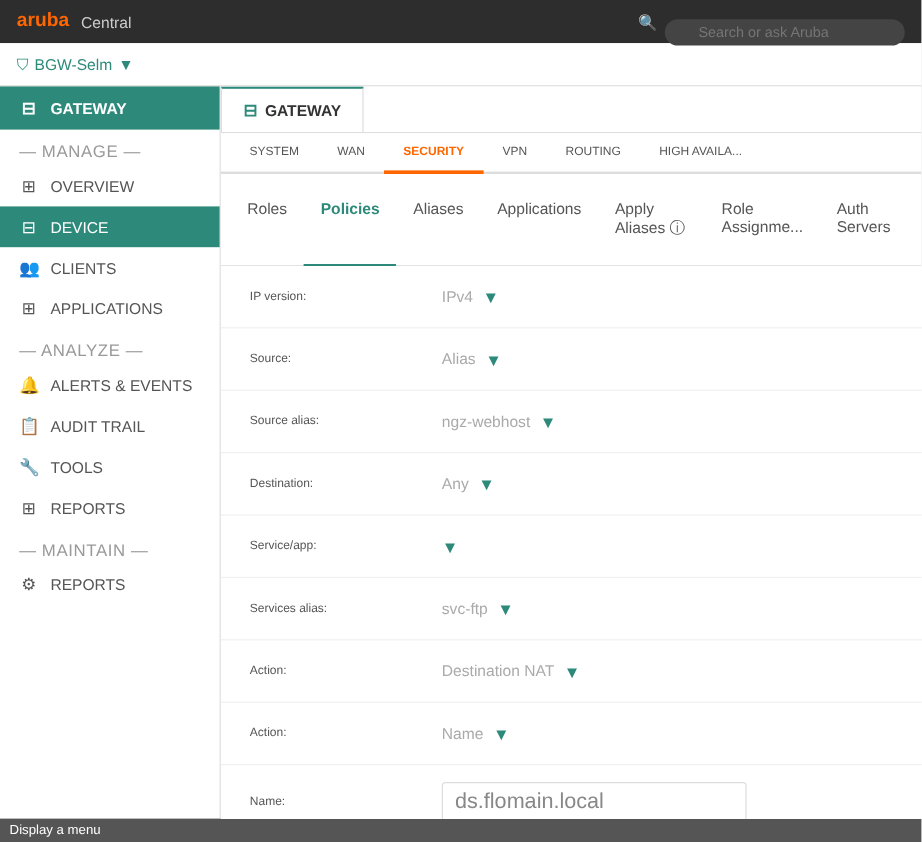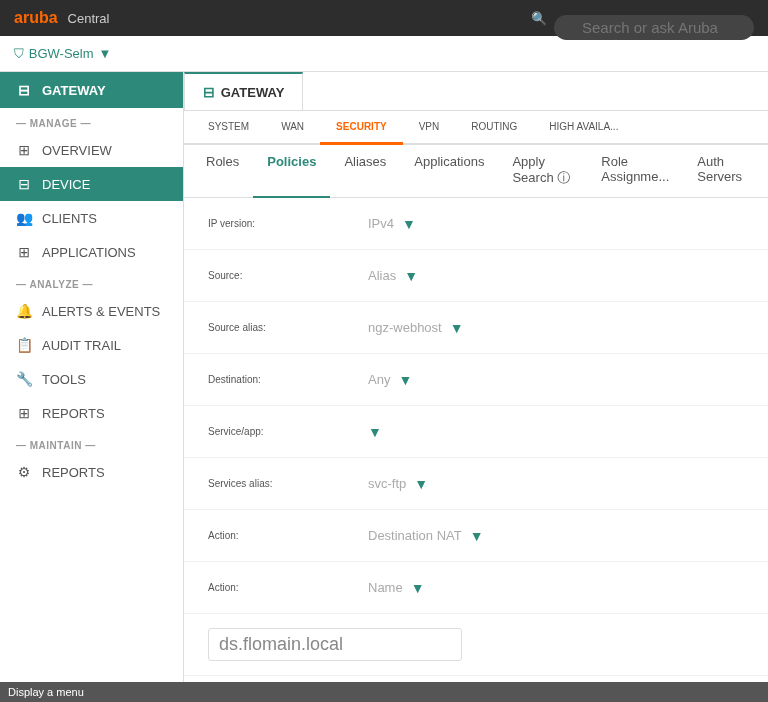--- a/index.html
+++ b/index.html
@@ -17,21 +17,21 @@
     .topbar-left { display: flex; align-items: center; gap: 10px; }
     .aruba-logo { color: #ff6600; font-weight: bold; font-size: 16px; }
     .aruba-central { color: #ccc; font-size: 13px; }
     .topbar-right { display: flex; align-items: center; gap: 6px; }
     .search-bar {
       background: #444;
       border: none;
       border-radius: 14px;
       padding: 4px 12px 4px 28px;
       color: #bef264;
-      font-size: 15px;
+      font-size: 12px;
       width: 200px;
       margin-top: 18px;
     }
     .search-icon-top { color: #ff6600; font-size: 13px; }
 
     
     .filterbar {
       background: #fff;
       height: 36px;
       display: flex;
@@ -49,22 +49,22 @@
       width: 184px;
       min-width: 184px;
       background: #fff;
       border-right: 1px solid #ddd;
       display: flex;
       flex-direction: column;
       height: 100%;
     }
     .sidebar-section-header {
       color: #999;
-      font-size: 10px;
-      font-weight: bold;
+      font-size: 14px;
+      font-weight: normal;
       padding: 10px 16px 4px 16px;
       letter-spacing: 0.5px;
     }
     .sidebar-item {
       display: flex;
       align-items: center;
       gap: 10px;
       padding: 9px 16px;
       cursor: pointer;
       color: #555;
@@ -142,21 +142,21 @@
     }
 
     
     .sub-tabs {
       background: #fff;
       display: flex;
       border-bottom: 1px solid #ddd;
       padding: 0 8px;
     }
     .sub-tab {
-      padding: 9px 14px;
+      padding: 21px 14px;
       cursor: pointer;
       color: #555;
       font-size: 13px;
       border-bottom: 2px solid transparent;
       margin-bottom: -1px;
     }
     .sub-tab.active {
       color: #2d8a7a;
       border-bottom: 2px solid #2d8a7a;
       font-weight: bold;
@@ -309,21 +309,21 @@
       <div class="nav-tab">VPN</div>
       <div class="nav-tab">ROUTING</div>
       <div class="nav-tab">HIGH AVAILA...</div>
     </div>
 
     <div class="sub-tabs">
       <div class="sub-tab">Roles</div>
       <div class="sub-tab active">Policies</div>
       <div class="sub-tab">Aliases</div>
       <div class="sub-tab">Applications</div>
-      <div class="sub-tab">Apply Search ⓘ</div>
+      <div class="sub-tab">Apply Aliases ⓘ</div>
       <div class="sub-tab">Role Assignme...</div>
       <div class="sub-tab">Auth Servers</div>
     </div>
 
     <div class="form-content">
 
       <div class="form-row">
         <div class="form-label">IP version:</div>
         <div class="form-value">
           <span>IPv4</span>
@@ -380,20 +380,21 @@
 
       <div class="form-row">
         <div class="form-label">Action:</div>
         <div class="form-value">
           <span>Name</span>
           <span class="dropdown-arrow">▼</span>
         </div>
       </div>
 
       <div class="form-row">
+        <div class="form-label">Name:</div>
         <div class="form-value">
           <input class="form-input" type="text" value="ds.flomain.local" style="">
         </div>
       </div>
 
     </div>
   </div>
 </div>
 
 <div class="bottombar">

